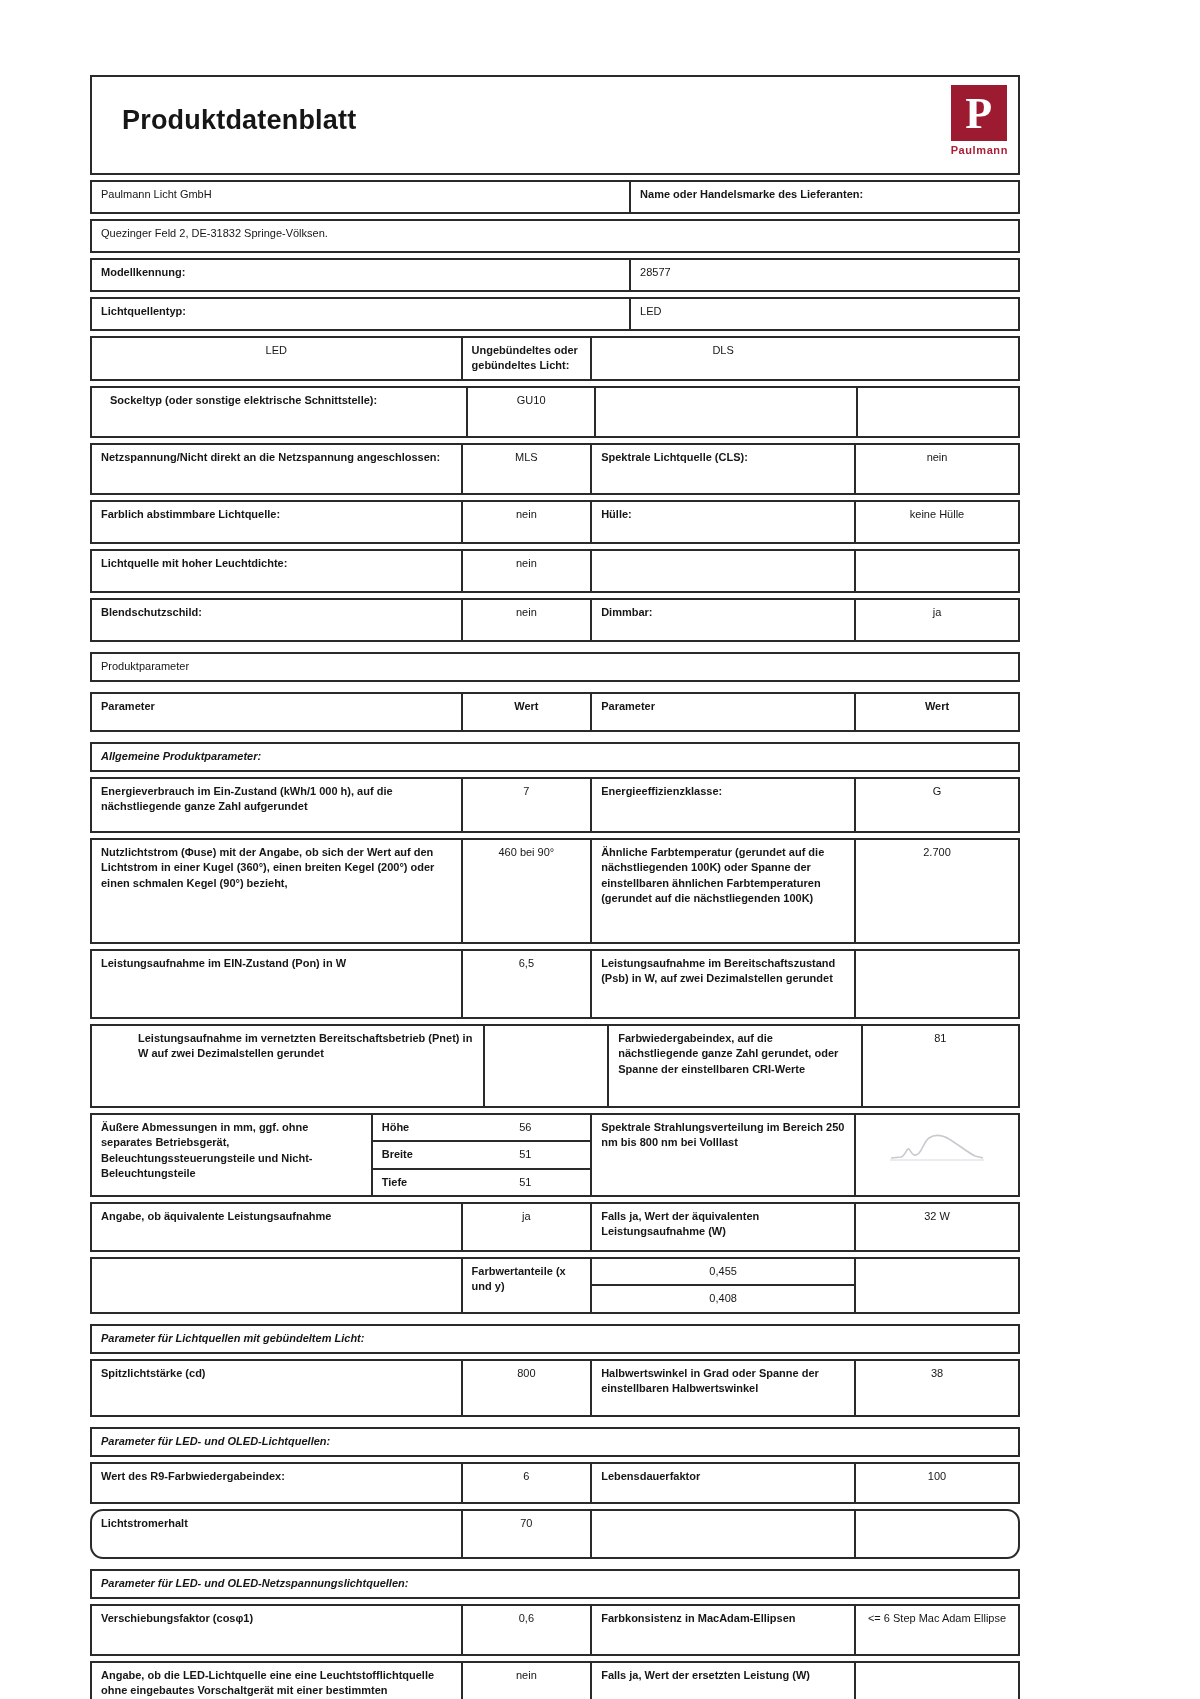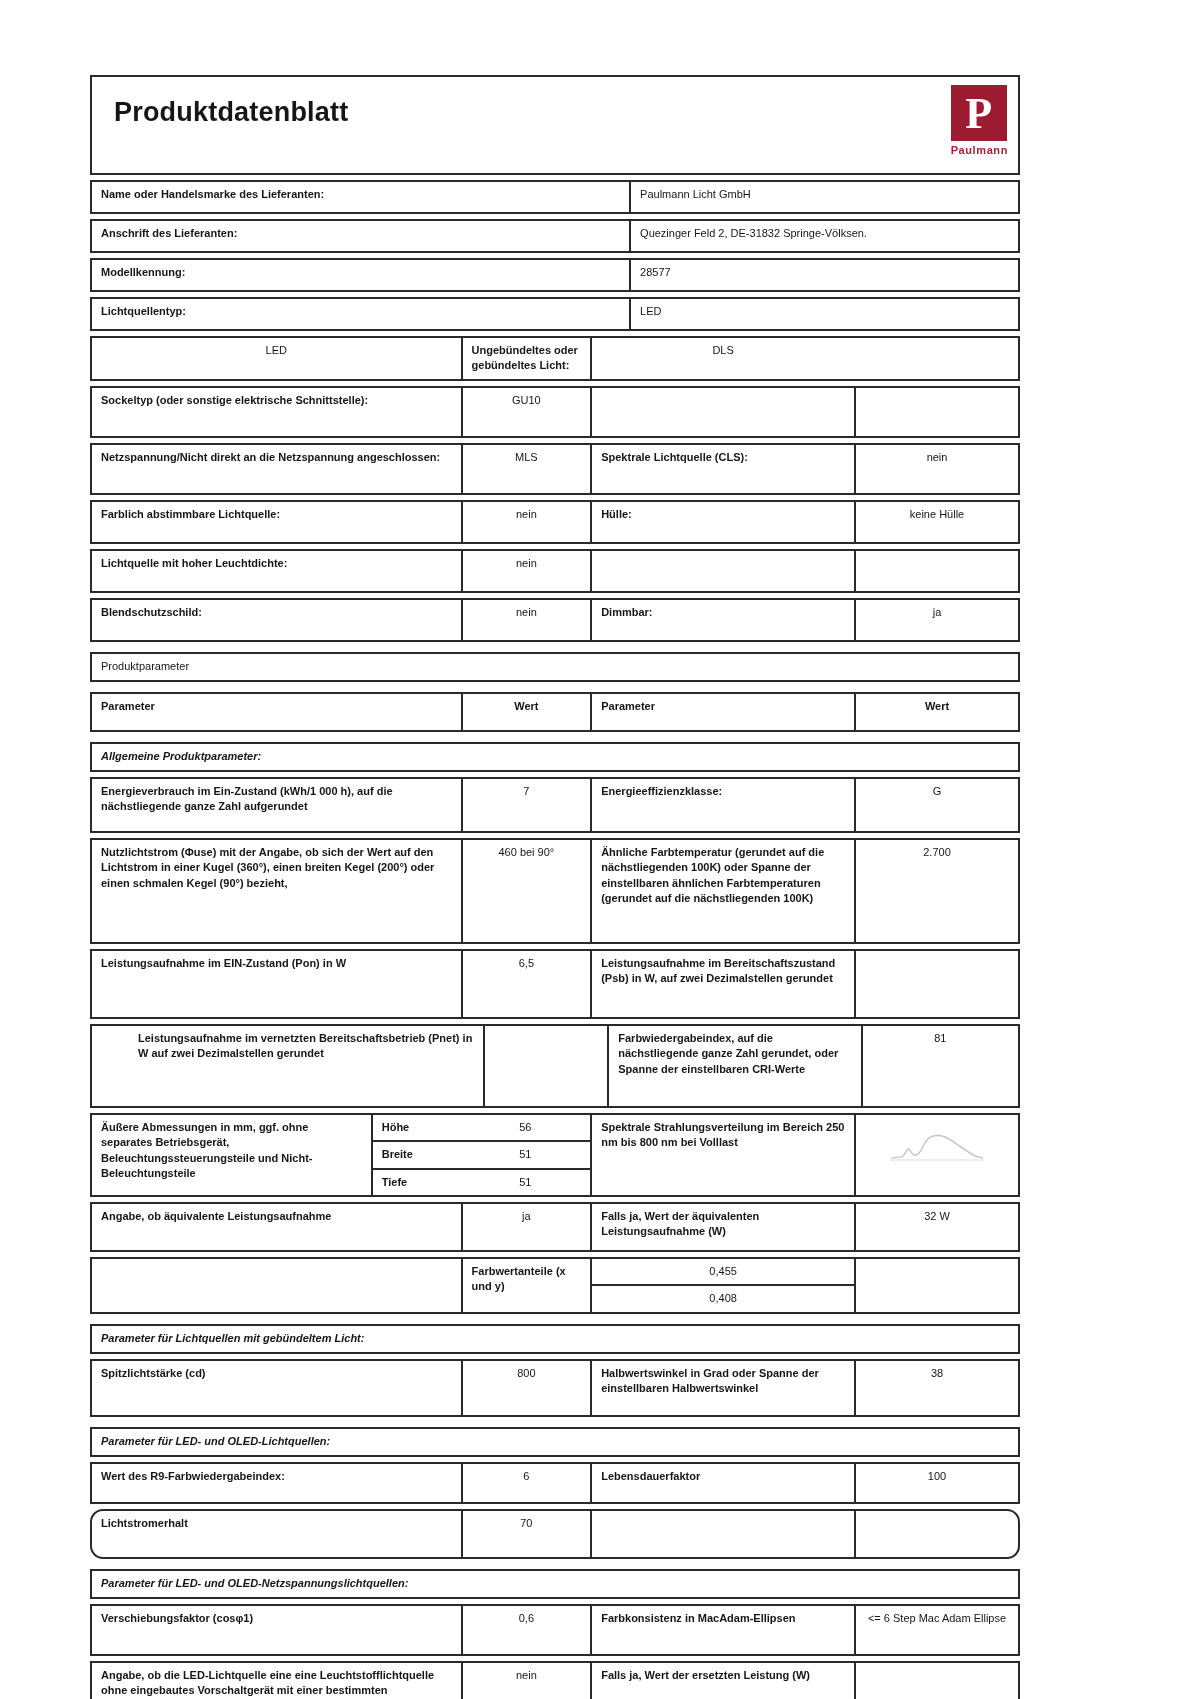--- a/index.html
+++ b/index.html
@@ -6,21 +6,21 @@
   body{
     width:1200px;height:1699px;overflow:hidden;background:#ffffff;
     font-family:"Liberation Sans",sans-serif;color:#161616;
   }
   .sheet{position:relative;width:930px;margin:75px 0 0 90px;}
   .box{border:2px solid #2a2a2a;margin-top:5px;background:#fff;box-sizing:border-box;}
   .box.first{margin-top:0;}
   .mt-lg{margin-top:10px;}
   
   .title-box{min-height:100px;position:relative;padding:16px 18px;box-sizing:border-box;}
-  .page-title{font-size:27px;font-weight:bold;margin:4px;letter-spacing:.2px;}
+  .page-title{font-size:27px;font-weight:bold;margin:12px;letter-spacing:.2px;}
   .logo{position:absolute;top:8px;right:10px;text-align:center;}
   .logo-square{width:56px;height:56px;display:flex;align-items:center;justify-content:center;
     color:#fff;font-size:44px;font-weight:bold;font-family:"Liberation Serif",serif;}
   .logo-brand{font-size:11px;font-weight:bold;margin-top:3px;letter-spacing:.6px;}
   
   .row{display:grid;}
   .row-two{grid-template-columns:58% 42%;}
   .row-four{grid-template-columns:39.8% 14% 28.5% 17.7%;}
   .row-dims{grid-template-columns:30.1% 9.7% 14% 28.5% 17.7%;}
   .cell{padding:5px 9px;font-size:11px;line-height:1.4;box-sizing:border-box;}
@@ -42,27 +42,26 @@
   <div class="box first title-box">
     <h1 class="page-title">Produktdatenblatt</h1>
     <div class="logo">
       <div class="logo-square" style="background: rgb(157, 27, 49);">P</div>
       <div class="logo-brand" style="color: rgb(169, 32, 56);">Paulmann</div>
     </div>
   </div>
   <div id="rows-host">
       <div class="box rowwrap" style="min-height: 30px;">
         <div class="row row-two" style="min-height: inherit;">
+          <div class="cell ">Paulmann Licht GmbH</div>
           <div class="cell lbl">Name oder Handelsmarke des Lieferanten:</div>
-          <div class="cell ">Paulmann Licht GmbH</div>
-        </div>
-      </div>
-      <div class="box rowwrap" style="min-height: 30px;">
-        <div class="row row-two" style="min-height: inherit;">
-          <div class="cell lbl">Anschrift des Lieferanten:</div>
+        </div>
+      </div>
+      <div class="box rowwrap" style="min-height: 30px;">
+        <div class="row row-two" style="min-height: inherit;">
           <div class="cell ">Quezinger Feld 2, DE-31832 Springe-Völksen.</div>
         </div>
       </div>
       <div class="box rowwrap" style="min-height: 30px;">
         <div class="row row-two" style="min-height: inherit;">
           <div class="cell lbl">Modellkennung:</div>
           <div class="cell ">28577</div>
         </div>
       </div>
       <div class="box rowwrap" style="min-height: 30px;">
@@ -72,21 +71,21 @@
         </div>
       </div>
       <div class="box" style="min-height: 40px;">
         <div class="row row-four" style="min-height: 40px;">
           <div class="cell val">LED</div>
           <div class="cell lbl">Ungebündeltes oder gebündeltes Licht:</div>
           <div class="cell val">DLS</div>
         </div>
       </div>
       <div class="box" style="min-height: 48px;">
-        <div class="row row-four" style="min-height: 48px;">
+        <div class="row row-four" style="min-height: 48px; padding-left: 9px;">
           <div class="cell lbl">Sockeltyp (oder sonstige elektrische Schnittstelle):</div>
           <div class="cell val">GU10</div>
           <div class="cell lbl"></div>
           <div class="cell val"></div>
         </div>
       </div>
       <div class="box" style="min-height: 48px;">
         <div class="row row-four" style="min-height: 48px;">
           <div class="cell lbl">Netzspannung/Nicht direkt an die Netzspannung angeschlossen:</div>
           <div class="cell val">MLS</div>

